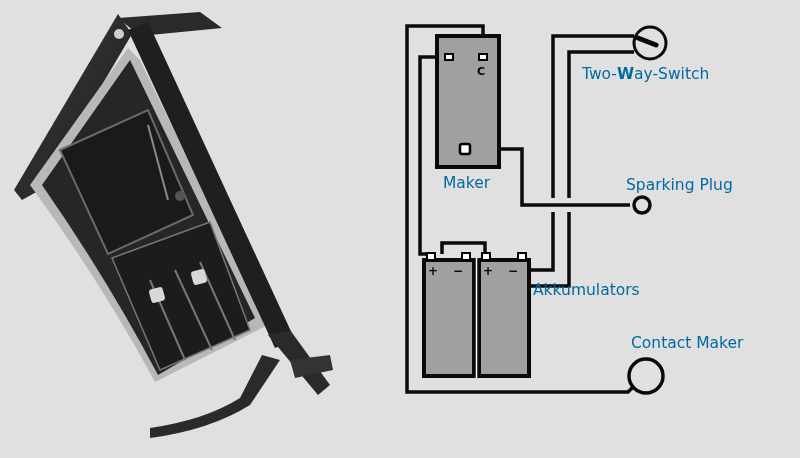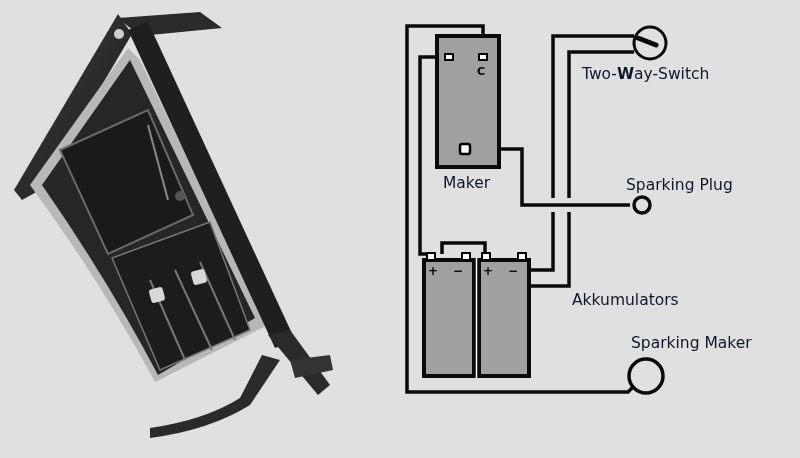--- a/index.html
+++ b/index.html
@@ -1,19 +1,19 @@
 <!DOCTYPE html>
 <html><head>
 <meta charset="utf-8">
 <style>
   html, body { margin: 0; padding: 0; }
   body { width: 800px; height: 458px; background: #e0e0e0; overflow: hidden; position: relative; font-family: "DejaVu Sans", sans-serif; }
   .photo { position: absolute; left: 0; top: 0; width: 400px; height: 458px; }
   .diagram { position: absolute; left: 0; top: 0; width: 800px; height: 458px; }
-  .label { position: absolute; font-size: 15.5px; color: #0f172a; white-space: nowrap; line-height: 1; }
+  .label { position: absolute; font-size: 15.5px; color: #0369a1; white-space: nowrap; line-height: 1; }
   .label b { font-weight: bold; }
 </style>
 </head>
 <body>
 
 <svg class="photo" viewBox="0 0 400 458">
   <defs>
     <linearGradient id="frameG" x1="0" y1="0" x2="1" y2="1">
       <stop offset="0" stop-color="#3a3a3a"></stop>
       <stop offset="1" stop-color="#1e1e1e"></stop>
@@ -87,14 +87,14 @@
   <circle cx="642" cy="205" r="8" fill="#e0e0e0" stroke="#0a0a0a" stroke-width="3.5"></circle>
 
   <circle cx="646" cy="376" r="17" fill="#e0e0e0" stroke="#0a0a0a" stroke-width="3.5"></circle>
 </svg>
 
 <div class="label" style="left:443px;top:176px;">Maker</div>
 <div class="label" style="left:582px;top:67px;">
   <span>Two-</span><b>W</b><span>ay-Switch</span>
 </div>
 <div class="label" style="left:626px;top:178px;">Sparking Plug</div>
-<div class="label" style="left:533px;top:293px;margin-left:39px;">Akkumulators</div>
-<div class="label" style="left:631px;top:336px;">Sparking Maker</div>
+<div class="label" style="left:533px;top:283px;">Akkumulators</div>
+<div class="label" style="left:631px;top:336px;">Contact Maker</div>
 
 </body></html>

